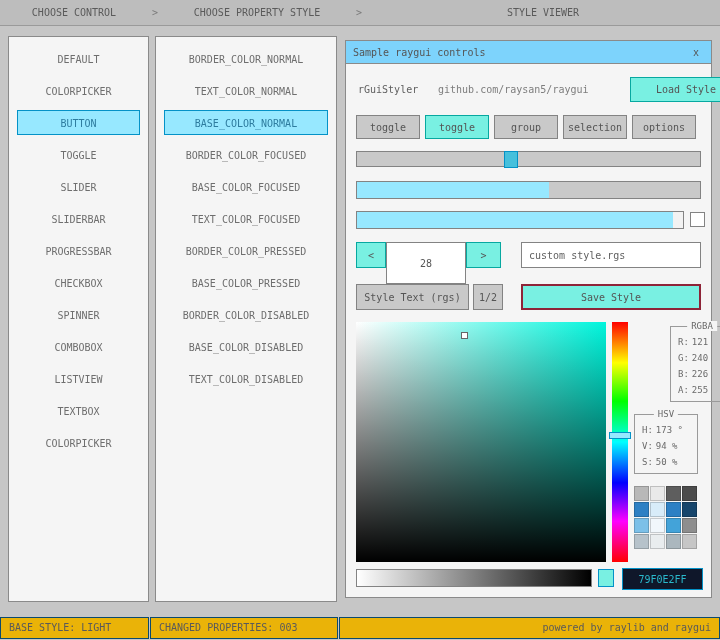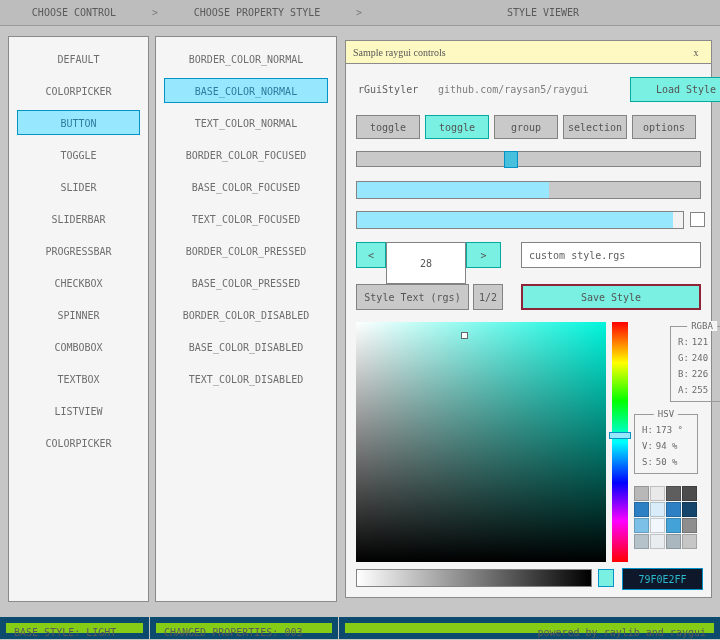--- a/index.html
+++ b/index.html
@@ -17,22 +17,22 @@
   .panel{position:absolute;background:#f5f5f5;border:1px solid #8a8a8a;box-sizing:border-box;padding-top:9px;}
   .controls-panel{left:8px;top:36px;width:141px;height:566px;}
   .props-panel{left:155px;top:36px;width:182px;height:566px;}
   .list-item{height:25px;line-height:25px;text-align:center;margin:0 8px 7px 8px;color:#6e6e6e;
              border:1px solid transparent;box-sizing:border-box;cursor:default;}
   .list-item.selected{background:var(--selected_bg);border-color:var(--selected_border);color:var(--selected_text);}
 
   
   .window{position:absolute;left:345px;top:40px;width:367px;height:558px;background:#f5f5f5;
           border:1px solid #8a8a8a;box-sizing:border-box;}
-  .win-title{height:22px;background:#fef9c3;border-bottom:1px solid #8a8a8a;display:flex;
-             align-items:center;justify-content:space-between;padding:0 7px;color:#555;font-family:Liberation Serif, serif;}
+  .win-title{height:22px;background:#7dd3fc;border-bottom:1px solid #8a8a8a;display:flex;
+             align-items:center;justify-content:space-between;padding:0 7px;color:#555;}
   .win-close{width:16px;text-align:center;cursor:default;}
   .win-body{position:absolute;left:0;top:23px;right:0;bottom:0;}
 
   .lbl{position:absolute;}
   .lbl-app{left:12px;top:20px;}
   .lbl-link{left:92px;top:20px;color:#7d7d7d;}
 
   .btn{position:absolute;display:flex;align-items:center;justify-content:center;
        border:1px solid #838383;background:#c9c9c9;color:#555;font:inherit;box-sizing:border-box;cursor:default;}
   .btn-load{left:242px;top:13px;width:112px;height:25px;background:var(--accent);border-color:var(--accent_border);margin-left:42px;}
@@ -82,21 +82,21 @@
   .swatch{box-sizing:border-box;border:1px solid rgba(0,0,0,0.18);}
 
   .grayscale{position:absolute;left:10px;top:505px;width:236px;height:18px;
              background:linear-gradient(to right,#fff,#000);border:1px solid #838383;box-sizing:border-box;}
   .cur-swatch{position:absolute;left:252px;top:505px;width:16px;height:18px;background:var(--picked);
               border:1px solid var(--selected_border);box-sizing:border-box;}
   .hexbox{position:absolute;left:276px;top:504px;width:79px;height:20px;border:1px solid var(--selected_border);
           background:#0f172a;color:var(--hex_text);display:flex;align-items:center;justify-content:center;}
 
   
-  .sb{position:absolute;top:617px;height:22px;background:#84cc16;border:6px solid #0c4a6e;
+  .sb{position:absolute;top:617px;height:22px;background:#eab308;border:1px solid #0c4a6e;
       box-sizing:border-box;line-height:20px;padding:0 8px;color:#5a5a5a;}
   .sb1{left:0;width:149px;}
   .sb2{left:150px;width:188px;}
   .sb3{left:339px;width:381px;text-align:right;}
 </style>
 </head>
 <body>
 
 <div class="screen">
 
@@ -112,29 +112,29 @@
     <div class="list-item">DEFAULT</div>
     <div class="list-item">COLORPICKER</div>
     <div class="list-item selected">BUTTON</div>
     <div class="list-item">TOGGLE</div>
     <div class="list-item">SLIDER</div>
     <div class="list-item">SLIDERBAR</div>
     <div class="list-item">PROGRESSBAR</div>
     <div class="list-item">CHECKBOX</div>
     <div class="list-item">SPINNER</div>
     <div class="list-item">COMBOBOX</div>
+    <div class="list-item">LISTVIEW</div>
     <div class="list-item">TEXTBOX</div>
-    <div class="list-item">LISTVIEW</div>
     <div class="list-item">COLORPICKER</div>
   </div>
 
   <div class="panel props-panel">
     <div class="list-item">BORDER_COLOR_NORMAL</div>
+    <div class="list-item">TEXT_COLOR_NORMAL</div>
     <div class="list-item selected">BASE_COLOR_NORMAL</div>
-    <div class="list-item">TEXT_COLOR_NORMAL</div>
     <div class="list-item">BORDER_COLOR_FOCUSED</div>
     <div class="list-item">BASE_COLOR_FOCUSED</div>
     <div class="list-item">TEXT_COLOR_FOCUSED</div>
     <div class="list-item">BORDER_COLOR_PRESSED</div>
     <div class="list-item">BASE_COLOR_PRESSED</div>
     <div class="list-item">BORDER_COLOR_DISABLED</div>
     <div class="list-item">BASE_COLOR_DISABLED</div>
     <div class="list-item">TEXT_COLOR_DISABLED</div>
   </div>
 

